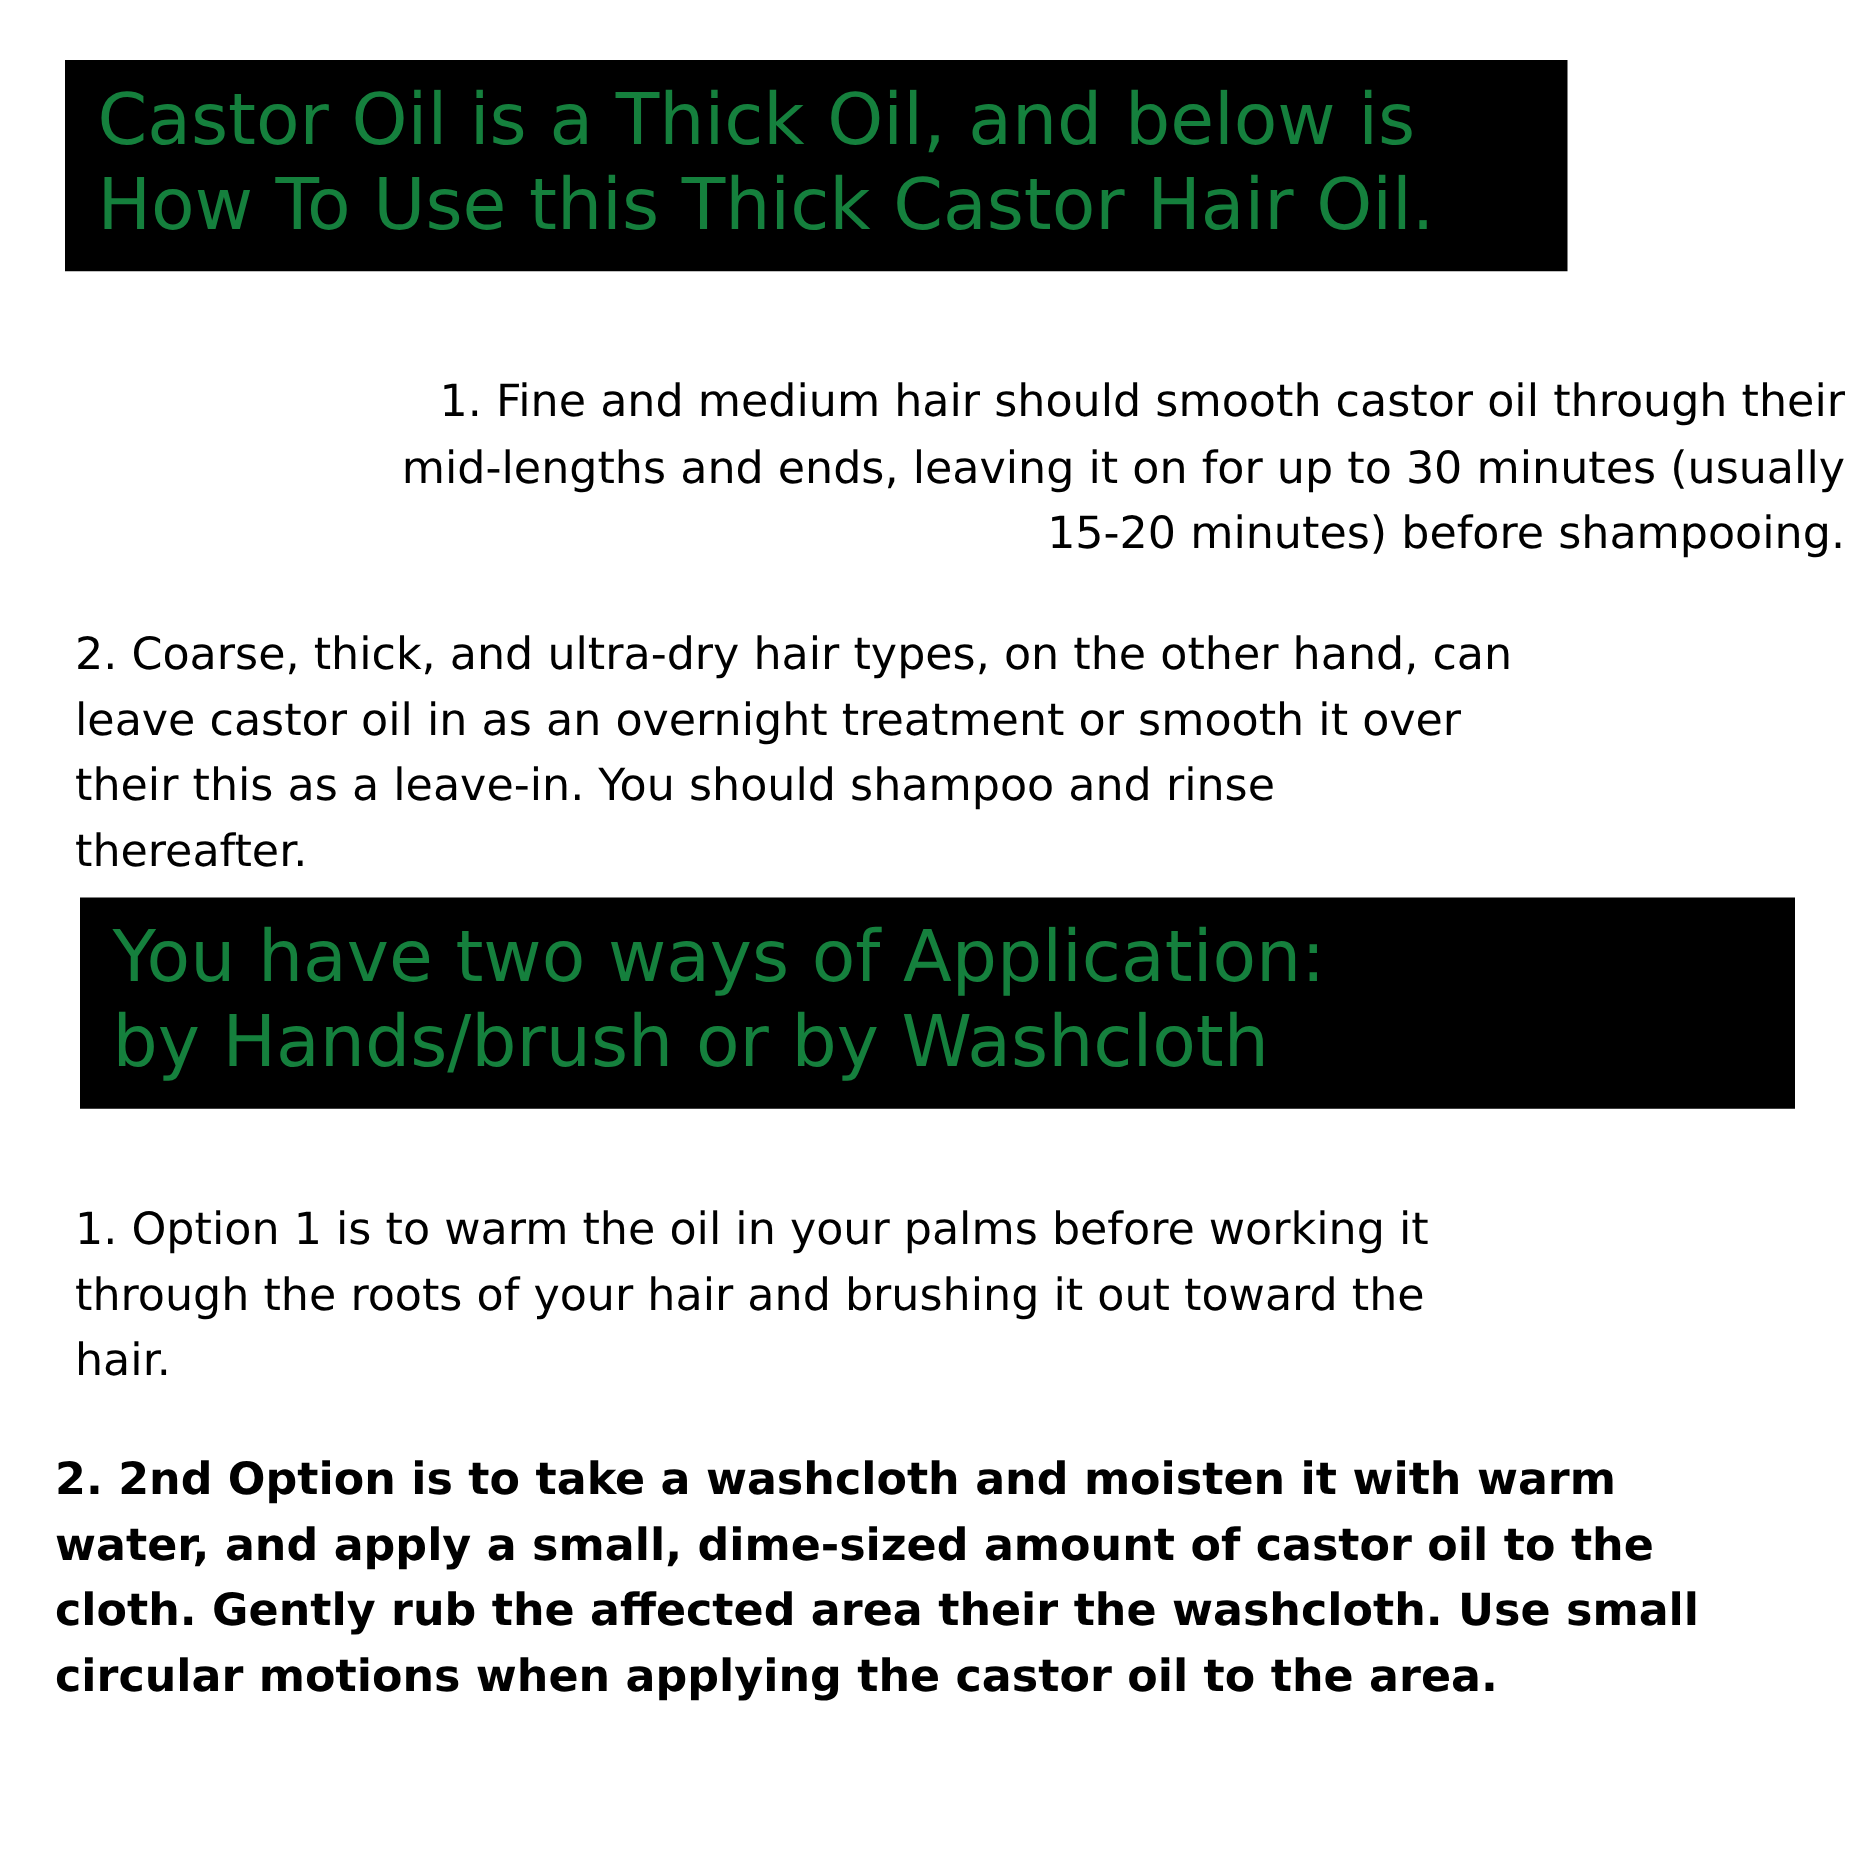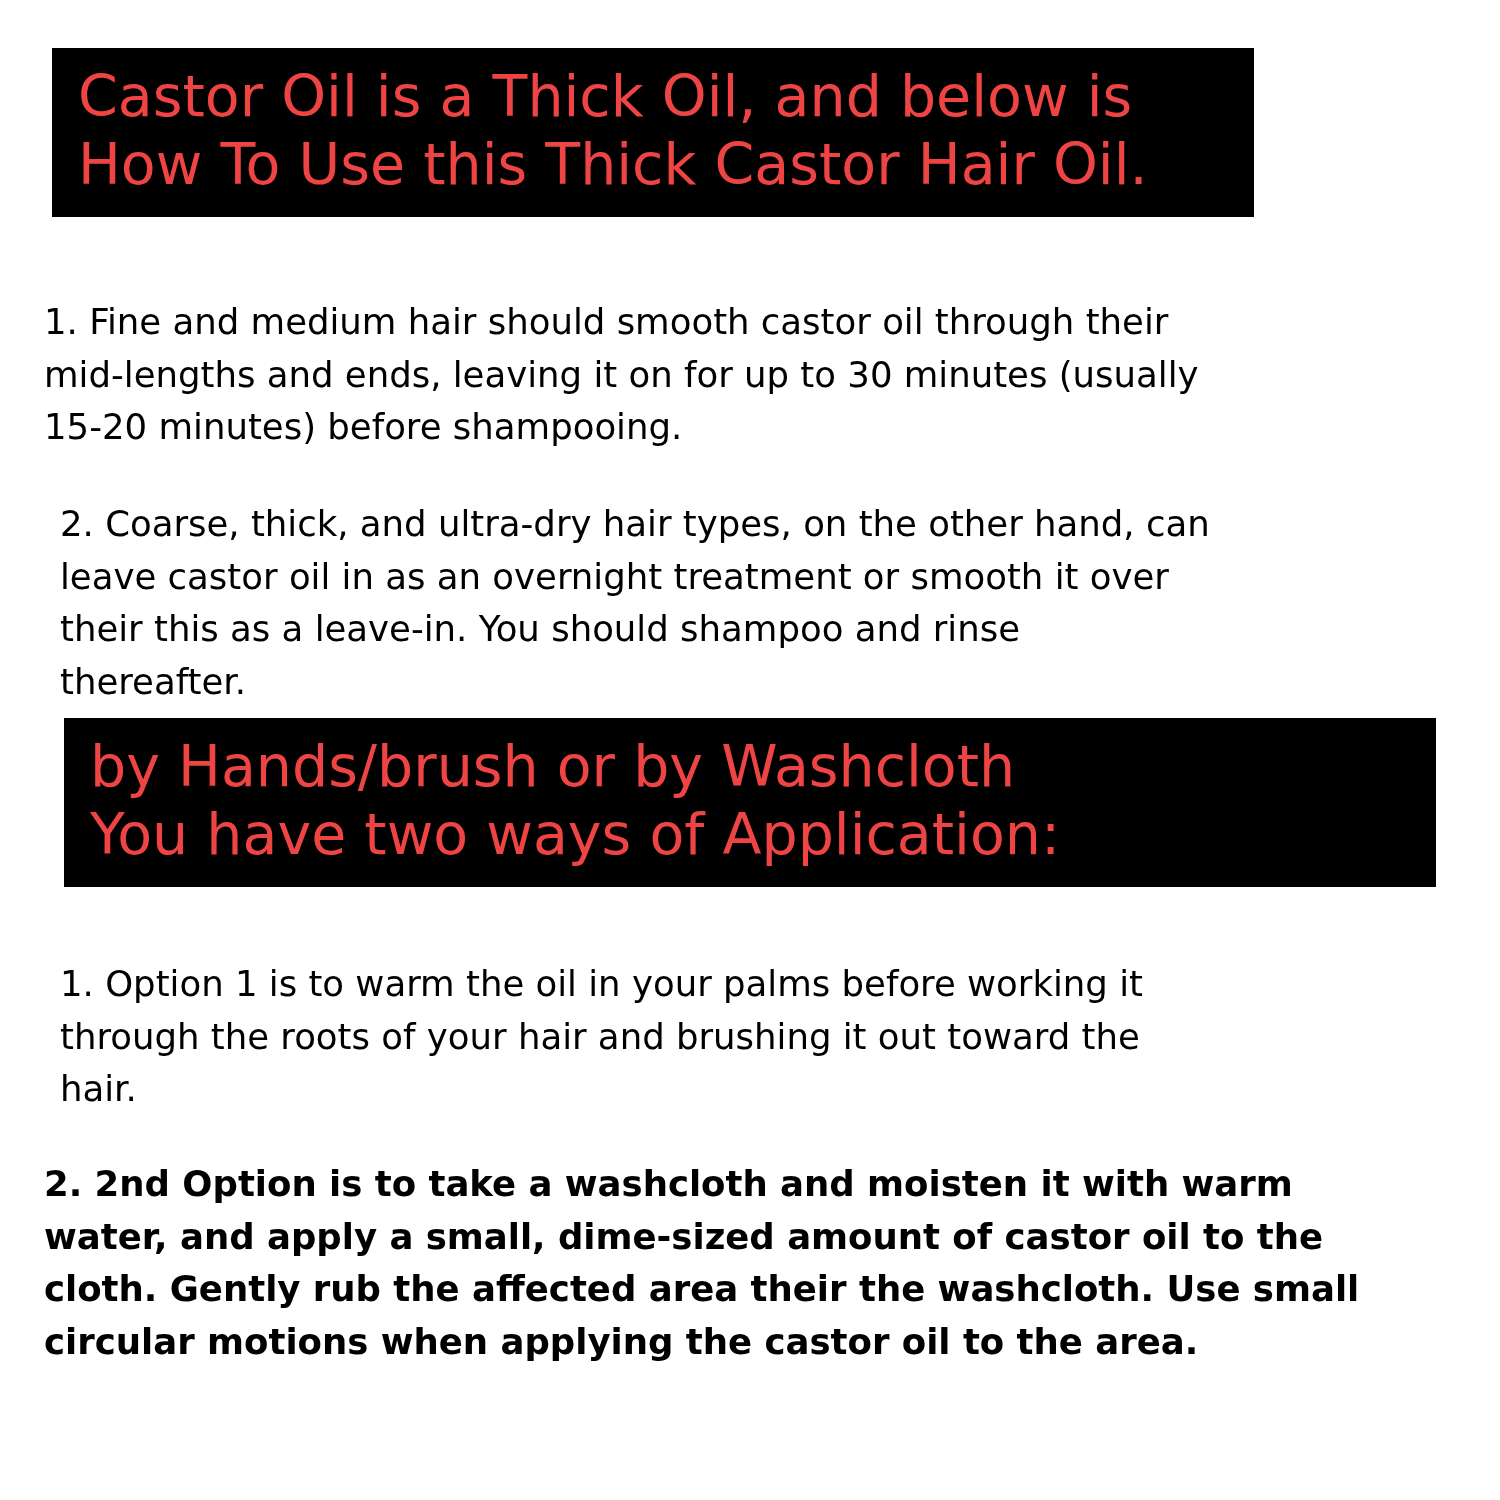--- a/index.html
+++ b/index.html
@@ -16,21 +16,21 @@
   }
   .page {
     position: relative;
     width: 1500px;
     height: 1500px;
     box-sizing: border-box;
     padding: 0;
   }
   .banner {
     background: #000000;
-    color: #ef4444;
+    color: #15803d;
     font-size: 57px;
     line-height: 1.20;
     font-weight: 400;
     padding: 14px 26px 18px 26px;
     box-sizing: border-box;
   }
   .banner-1 {
     position: absolute;
     left: 52px;
     top: 48px;
@@ -45,21 +45,21 @@
   .banner .line {
     display: block;
     white-space: nowrap;
   }
   .para {
     position: absolute;
     font-size: 35.5px;
     line-height: 1.48;
     color: #000000;
   }
-  .para-1 { left: 44px; top: 296px; width: 1400px; }
+  .para-1 { left: 76px; top: 296px; width: 1400px; text-align: right; }
   .para-2 { left: 60px; top: 498px; width: 1400px; }
   .para-3 { left: 60px; top: 958px; width: 1390px; }
   .para-4 { left: 44px; top: 1158px; width: 1400px; font-weight: bold; }
   .para .ln { display: block; white-space: nowrap; }
 </style>
 </head>
 <body>
 
 <div class="page">
 
@@ -75,22 +75,22 @@
   </div>
 
   <div class="para para-2">
     <span class="ln">2. Coarse, thick, and ultra-dry hair types, on the other hand, can</span>
     <span class="ln">leave castor oil in as an overnight treatment or smooth it over</span>
     <span class="ln">their this as a leave-in.  You should shampoo and rinse</span>
     <span class="ln">thereafter.</span>
   </div>
 
   <div class="banner banner-2">
+    <span class="line">You have two ways of Application:</span>
     <span class="line">by Hands/brush or by Washcloth</span>
-    <span class="line">You have two ways of Application:</span>
   </div>
 
   <div class="para para-3">
     <span class="ln">1.    Option 1 is to warm the oil in your palms before working it</span>
     <span class="ln">through the roots of your hair and brushing it out toward the</span>
     <span class="ln">hair.</span>
   </div>
 
   <div class="para para-4">
     <span class="ln">2.    2nd Option is to take a washcloth and moisten it with warm</span>

